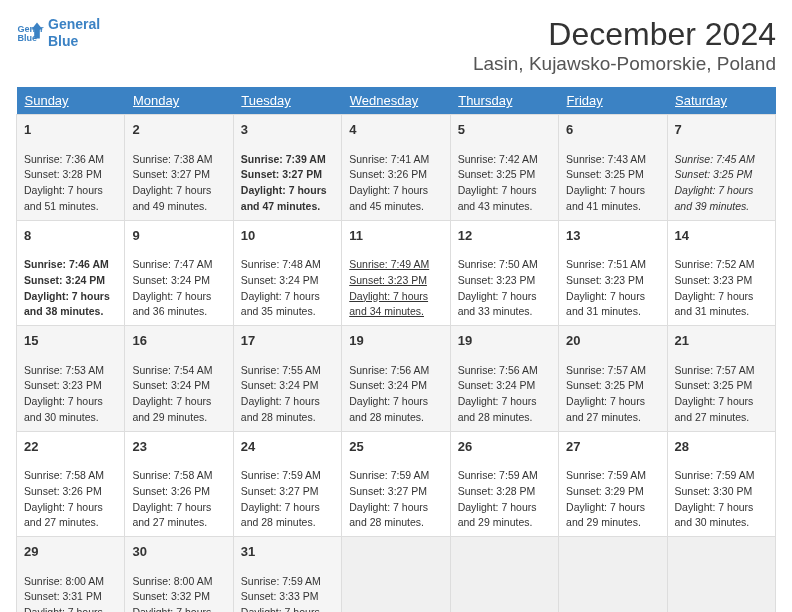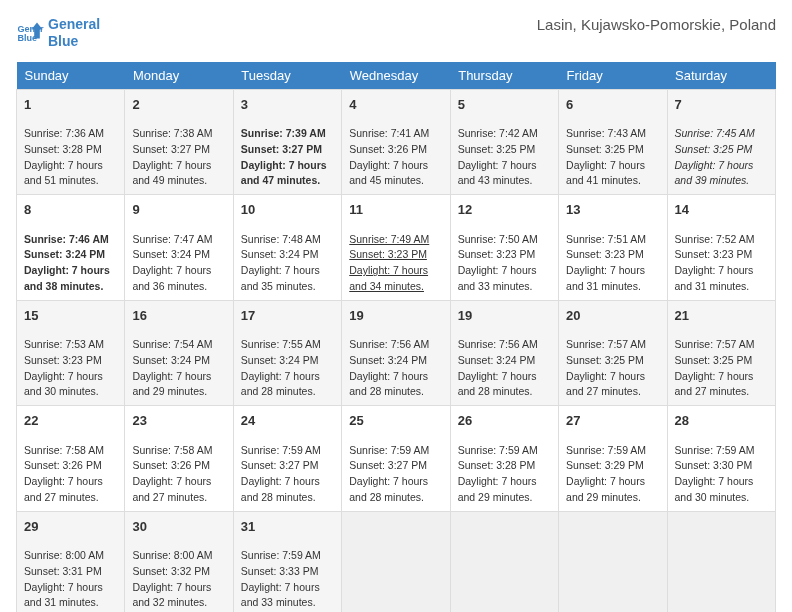--- a/index.html
+++ b/index.html
@@ -27,35 +27,36 @@
     }
     .title-block {
       text-align: right;
     }
     .main-title {
       font-size: 32px;
       font-weight: normal;
       color: #333;
     }
     .subtitle {
-      font-size: 15px;
+      font-size: 19px;
       color: #555;
     }
     table {
       width: 100%;
       border-collapse: collapse;
       font-size: 11px;
     }
     thead tr th {
       background: #3b82c4;
       color: #fff;
       padding: 6px 8px;
       text-align: left;
       font-size: 13px;
       font-weight: normal;
+      text-decoration: underline;
     }
     tbody tr td {
       border: 1px solid #ddd;
       padding: 5px 7px;
       vertical-align: top;
       width: calc(100% / 7);
       color: #333;
       line-height: 1.5;
     }
     tbody tr:nth-child(odd) td {
@@ -88,20 +89,21 @@
       <text x="2" y="18" font-size="13" font-weight="bold" fill="#3b82c4">General</text>
       <text x="2" y="32" font-size="13" font-weight="bold" fill="#3b82c4">Blue</text>
       <polygon points="30,5 38,15 34,15 34,28 26,28 26,15 22,15" fill="#3b82c4"></polygon>
     </svg>
     <div style="display:flex;flex-direction:column;line-height:1.2;">
       <span style="font-size:14px;font-weight:bold;color:#3b82c4;">General</span>
       <span style="font-size:14px;font-weight:bold;color:#3b82c4;">Blue</span>
     </div>
   </div>
   <div class="title-block">
+    <div class="main-title">December 2024</div>
     <div class="subtitle">Lasin, Kujawsko-Pomorskie, Poland</div>
   </div>
 </div>
 
 <table>
   <thead>
     <tr id="header-row">
         <th>Sunday</th>
         <th>Monday</th>
         <th>Tuesday</th>

